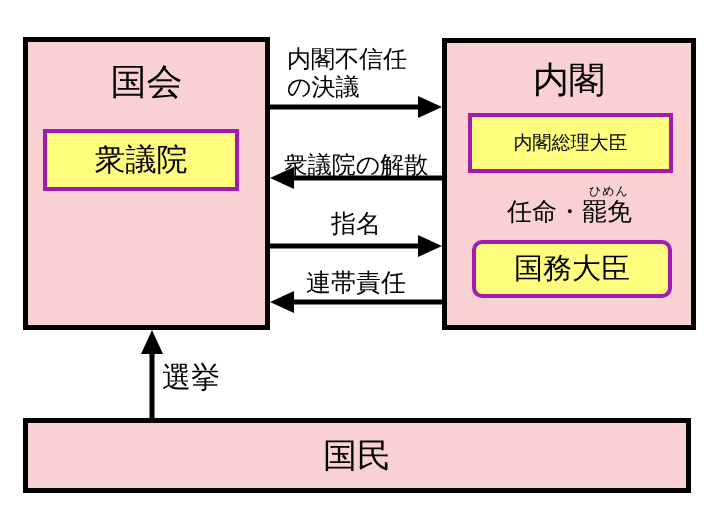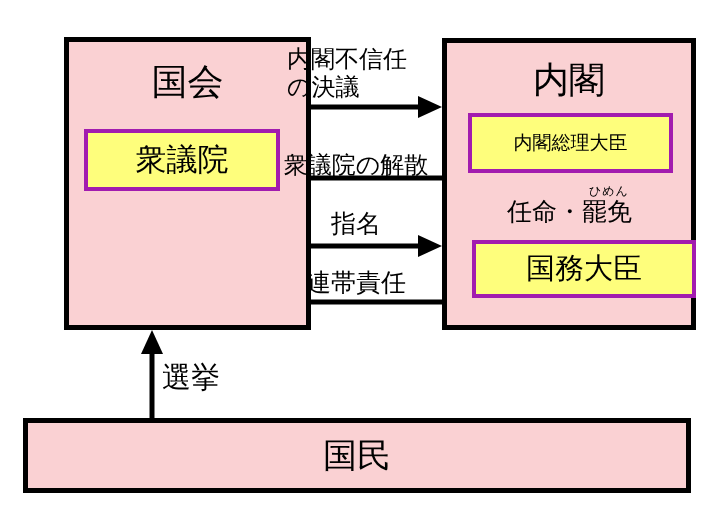--- a/index.html
+++ b/index.html
@@ -23,21 +23,21 @@
     width: 720px;
     height: 512px;
     pointer-events: none;
   }
   .box {
     position: absolute;
     background: #fad1d3;
     border: 5px solid #000000;
     box-sizing: border-box;
   }
-  .box-diet   { left: 23px;  top: 37px;  width: 247px; height: 293px; margin-left: 41px; }
+  .box-diet   { left: 23px;  top: 37px;  width: 247px; height: 293px; }
   .box-cabinet{ left: 442px; top: 38px;  width: 254px; height: 292px; }
   .box-people { left: 23px;  top: 418px; width: 668px; height: 75px;
                 display: flex; align-items: center; justify-content: center; }
   .box-title {
     position: absolute;
     left: 0; right: 0;
     text-align: center;
     font-size: 36px;
     line-height: 40px;
   }
@@ -49,21 +49,21 @@
     background: #fefe7c;
     border: 4px solid #a21caf;
     box-sizing: border-box;
     display: flex;
     align-items: center;
     justify-content: center;
   }
   .ybox-rep { left: 15px; top: 87px;  width: 196px; height: 62px; font-size: 31px; }
   .ybox-cou { left: 15px; top: 166px; width: 196px; height: 62px; font-size: 31px; }
   .ybox-pm  { left: 21px; top: 70px;  width: 205px; height: 60px; font-size: 19px; }
-  .ybox-min { left: 25px; top: 197px; width: 224px; height: 58px; font-size: 29px; }
+  .ybox-min { left: 25px; top: 197px; width: 200px; height: 58px; font-size: 29px; border-radius: 10px; }
   .rel-label {
     position: absolute;
     white-space: nowrap;
     line-height: 1.18;
   }
   .lbl-noconf  { left: 287px; top: 45px;  font-size: 24px; text-align: left; }
   .lbl-dissolve{ left: 270px; top: 151px; width: 172px; text-align: center; font-size: 24px; }
   .lbl-nominate{ left: 270px; top: 209px; width: 172px; text-align: center; font-size: 25px; }
   .lbl-joint   { left: 270px; top: 268px; width: 172px; text-align: center; font-size: 25px; }
   .lbl-election{ left: 162px; top: 360px; font-size: 29px; }

